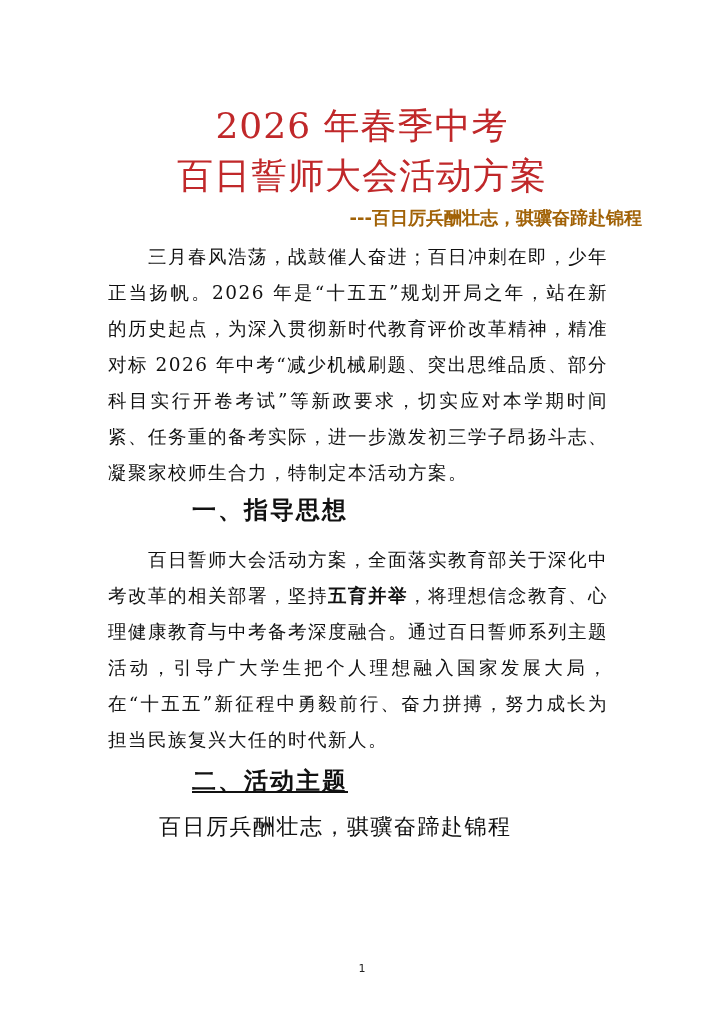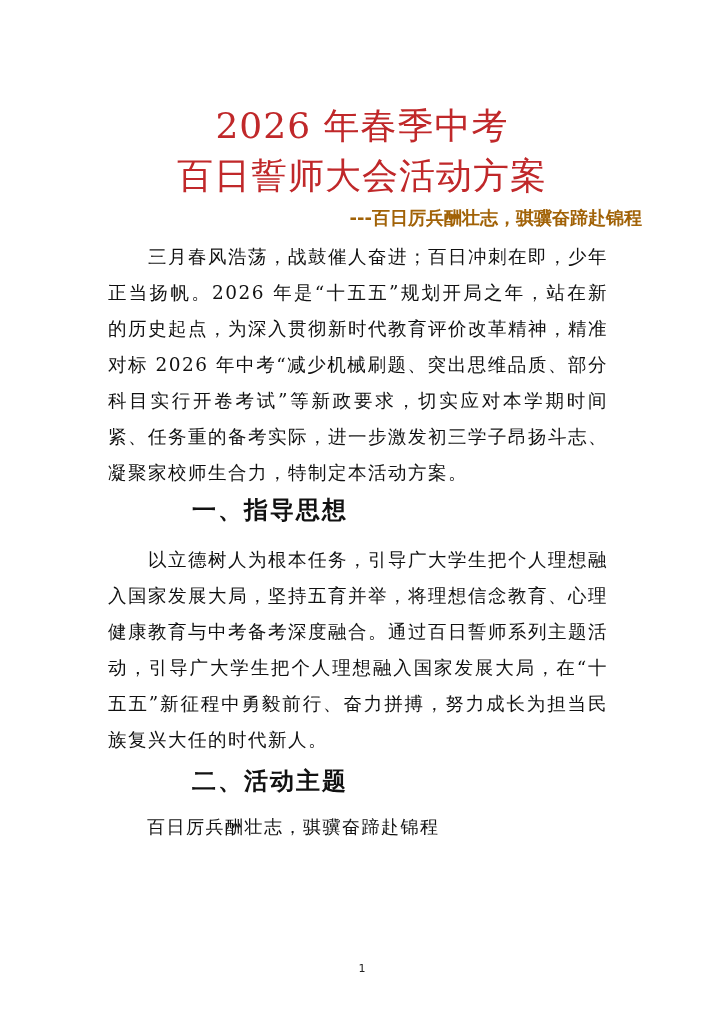--- a/index.html
+++ b/index.html
@@ -13,43 +13,43 @@
     .subtitle { position: absolute; top: 205px; right: 82px; font-family: "DejaVu Sans", "Liberation Sans", sans-serif;
                 font-size: 18px; font-weight: bold; line-height: 26px; color: #a16207; }
     .para { position: absolute; left: 108px; width: 500px; font-size: 18.5px; line-height: 36px;
             text-align: justify; letter-spacing: 1.5px; }
     .para .indent { display: inline-block; width: 40px; }
     .p-intro { top: 239px; }
     .p-guide { top: 542px; }
     .heading { position: absolute; left: 176px; font-family: "DejaVu Sans", sans-serif; font-weight: bold;
                font-size: 24px; line-height: 32px; letter-spacing: 2px; margin-left: 16px; }
     .h1 { top: 494px; }
-    .h2 { top: 765px; }
+    .h2 { top: 765px; text-decoration: underline; }
     .h3 { top: 865px; }
-    .theme-line { position: absolute; top: 814px; left: 147px; font-size: 18px; line-height: 26px; letter-spacing: 1.5px; }
-    .bold { font-weight: normal; }
+    .theme-line { position: absolute; top: 814px; left: 159px; font-size: 22px; line-height: 26px; letter-spacing: 1.5px; }
+    .bold { font-weight: bold; }
     .page-number { position: absolute; top: 962px; left: 0; width: 724px; text-align: center;
                    font-family: "DejaVu Sans", sans-serif; font-size: 11px; color: #222; }
   </style>
 </head>
 <body>
 
 <div class="page">
   <div class="title l1">2026 年春季中考</div>
   <div class="title l2">百日誓师大会活动方案</div>
   <div class="subtitle">---百日厉兵酬壮志，骐骥奋蹄赴锦程</div>
 
   <div class="para p-intro">
     <span class="indent"></span><span>三月春风浩荡，战鼓催人奋进；百日冲刺在即，少年正当扬帆。2026 年是“十五五”规划开局之年，站在新的历史起点，为深入贯彻新时代教育评价改革精神，精准对标 2026 年中考“减少机械刷题、突出思维品质、部分科目实行开卷考试”等新政要求，切实应对本学期时间紧、任务重的备考实际，进一步激发初三学子昂扬斗志、凝聚家校师生合力，特制定本活动方案。</span>
   </div>
 
   <div class="heading h1">一、指导思想</div>
 
   <div class="para p-guide">
-    <span class="indent"></span><span>以立德树人为根本任务，引导广大学生把个人理想融入国家发展大局，坚持</span><span class="bold">五育并举</span><span>，将理想信念教育、心理健康教育与中考备考深度融合。通过百日誓师系列主题活动，引导广大学生把个人理想融入国家发展大局，在“十五五”新征程中勇毅前行、奋力拼搏，努力成长为担当民族复兴大任的时代新人。</span>
+    <span class="indent"></span><span>百日誓师大会活动方案，全面落实教育部关于深化中考改革的相关部署，坚持</span><span class="bold">五育并举</span><span>，将理想信念教育、心理健康教育与中考备考深度融合。通过百日誓师系列主题活动，引导广大学生把个人理想融入国家发展大局，在“十五五”新征程中勇毅前行、奋力拼搏，努力成长为担当民族复兴大任的时代新人。</span>
   </div>
 
   <div class="heading h2">二、活动主题</div>
   <div class="theme-line">百日厉兵酬壮志，骐骥奋蹄赴锦程</div>
 
 
   <div class="page-number">1</div>
 </div>
 
 </body></html>

